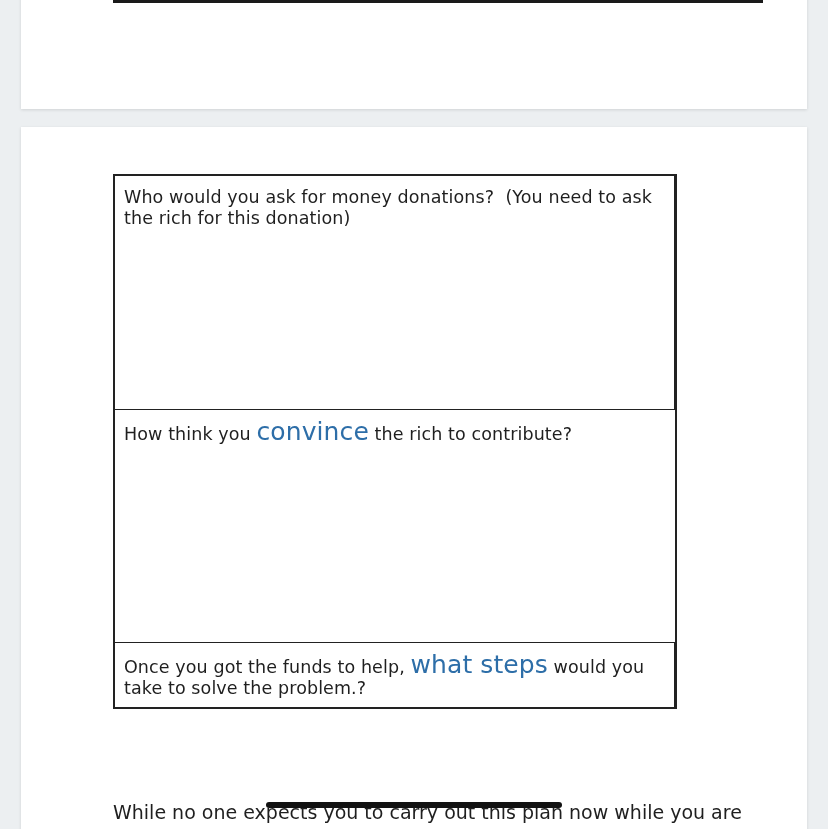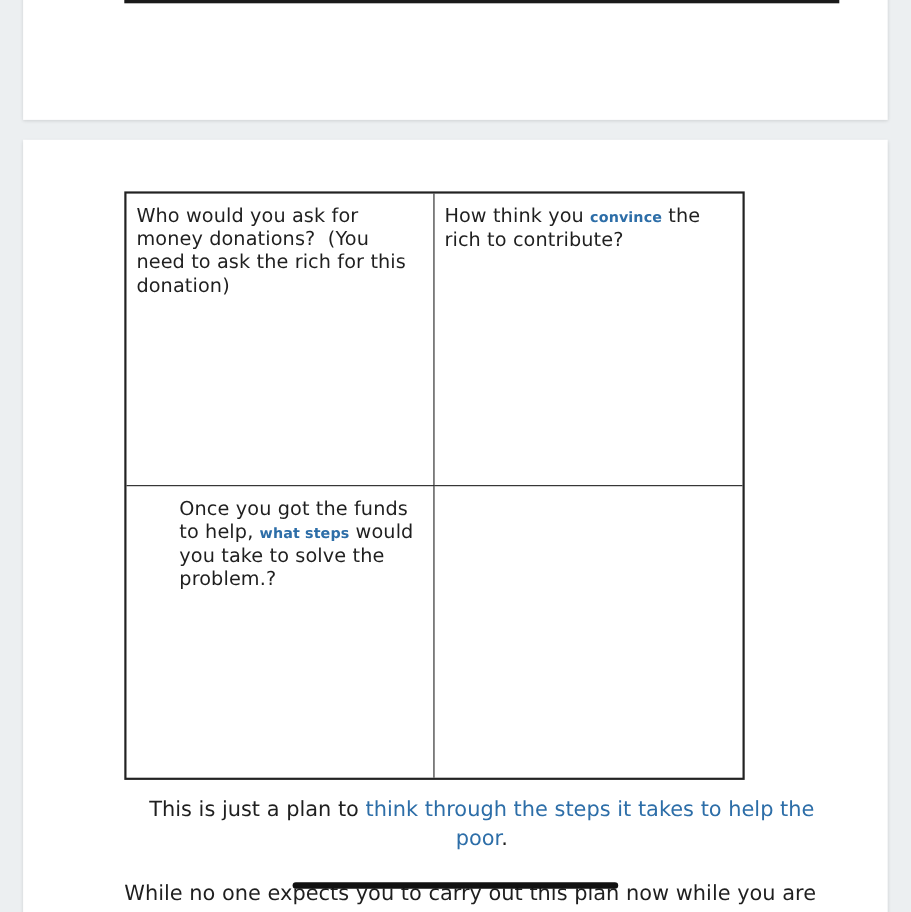--- a/index.html
+++ b/index.html
@@ -49,47 +49,46 @@
 
   .grid {
     position: absolute;
     left: 92px;
     top: 47px;
     width: 564px;
     height: 535px;
     border: 2px solid #222222;
     box-sizing: border-box;
     display: grid;
-    grid-template-columns: 1fr 1fr;
+    grid-template-columns: 1fr;
     grid-template-rows: 1fr 1fr;
   }
 
   .cell {
     box-sizing: border-box;
     padding: 11px 9px 8px 9px;
     border-right: 1px solid #222222;
     border-bottom: 1px solid #222222;
     overflow: hidden;
   }
   .cell.col-last { border-right: none; }
-  .cell.row-last { border-bottom: none; margin-left: 39px; }
+  .cell.row-last { border-bottom: none; }
 
   .cell-text {
     margin: 0;
     font-size: 17.5px;
     line-height: 21px;
     color: #1f1f1f;
     letter-spacing: 0.1px;
     white-space: pre-wrap;
   }
 
   .hl {
     color: #2d6ea8;
-    font-size: 13px;
-    font-weight: bold;
+    font-size: 25px;
   }
 
   .footer-note {
     position: absolute;
     left: 92px;
     top: 596px;
     width: 650px;
     text-align: center;
     font-size: 19px;
     line-height: 26px;
@@ -142,21 +141,20 @@
         <p class="cell-text"><span>How think you </span><span class="hl">convince</span><span> the rich to contribute?</span></p>
       </div>
 
       <div class="cell row-last">
         <p class="cell-text"><span>Once you got the funds to help, </span><span class="hl">what steps</span><span> would you take to solve the problem.?</span></p>
       </div>
 
 
     </div>
 
-    <div class="footer-note"><span>This is just a plan to </span><span class="hl2">think through the steps it takes to help the poor</span><span>.</span></div>
 
     <div class="footer-tail">While no one expects you to carry out this plan now while you are</div>
 
   </div>
 
   <div class="home-indicator"></div>
 
 </div>
 
 </body></html>

